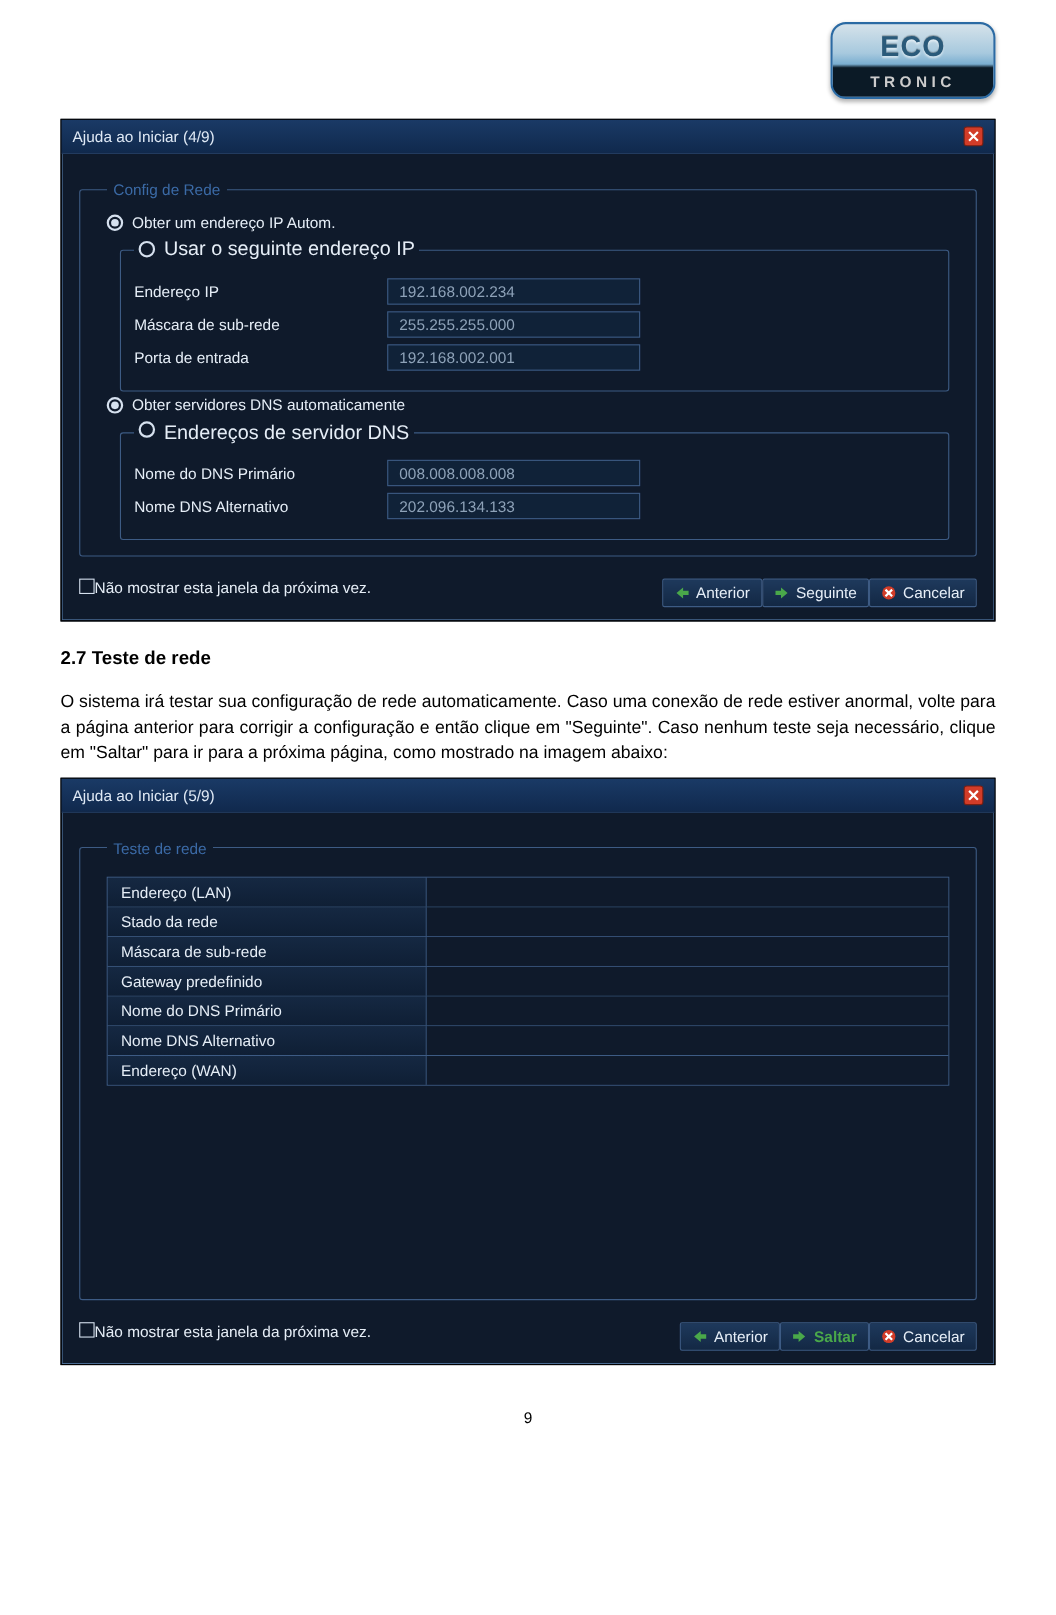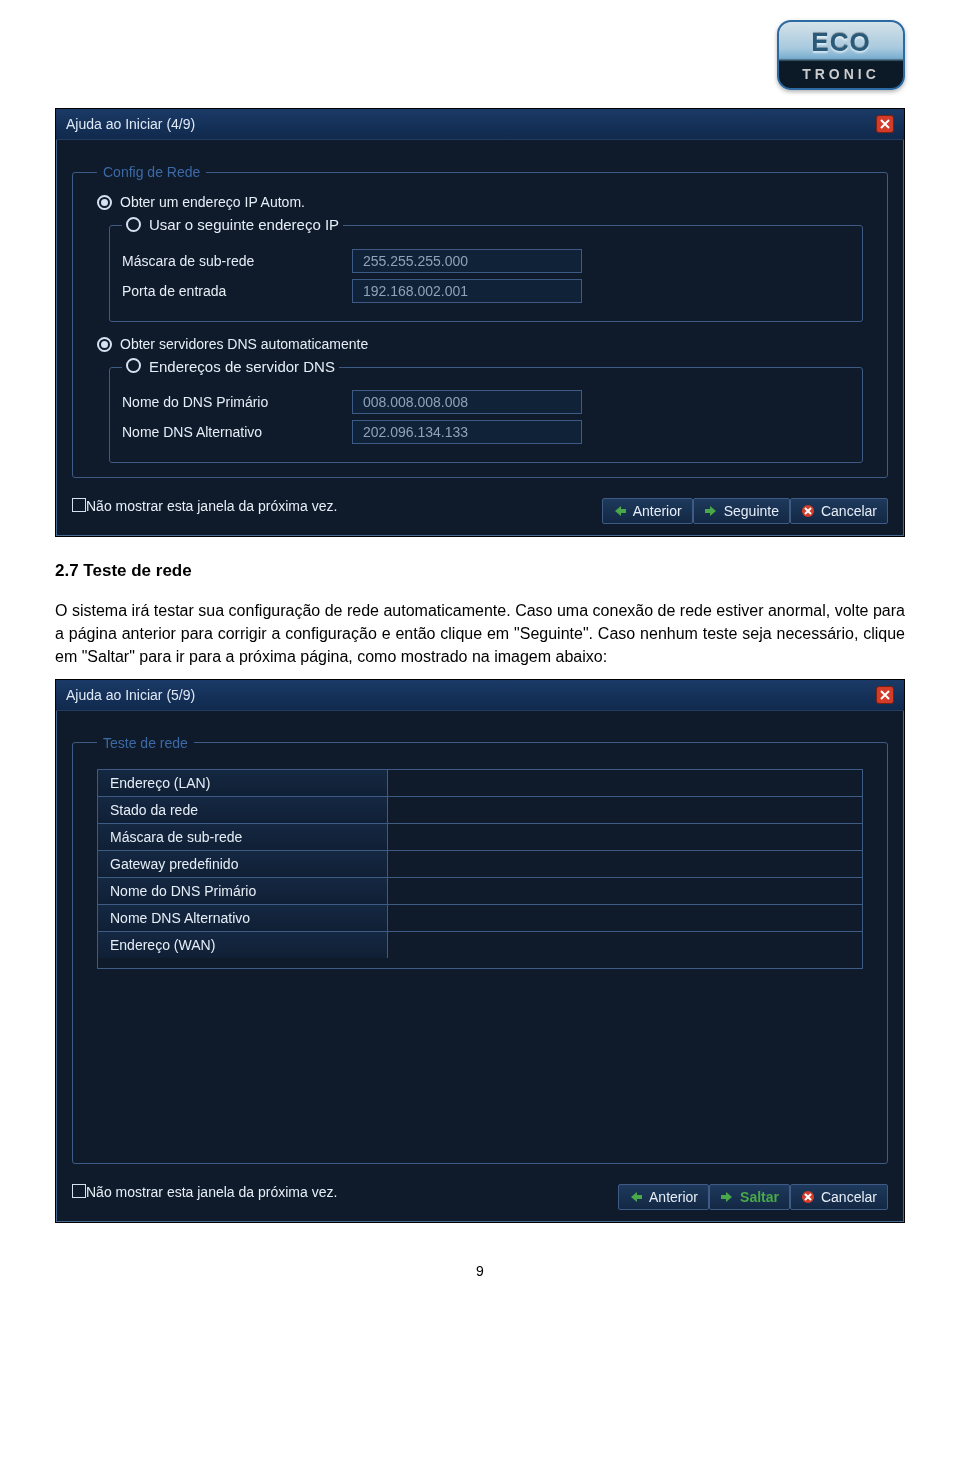--- a/index.html
+++ b/index.html
@@ -6,21 +6,21 @@
   body {
     background: #fff;
     font-family: "Segoe UI", Tahoma, sans-serif;
     width: 960px;
     margin: 0 auto;
     padding: 20px 55px 40px;
     color: #000;
   }
   .logo-row { display: flex; justify-content: flex-end; margin-bottom: 18px; }
   .logo {
-    width: 128px; height: 70px;
+    width: 150px; height: 70px;
     border: 2px solid #2b6aa3;
     border-radius: 14px;
     background: linear-gradient(#d5e2ea 0%, #a7c9de 40%, #7aaed0 55%, #0b1a26 60%, #0b1a26 100%);
     position: relative;
     box-shadow: 0 2px 4px rgba(0,0,0,0.3);
   }
   .logo-top {
     position: absolute; top: 5px; left: 0; right: 0;
     text-align: center;
     font-family: "Arial Black", sans-serif;
@@ -81,21 +81,21 @@
     border: 1px solid #3d5b84;
     border-radius: 3px;
     padding: 8px 12px 12px;
     margin-top: 6px;
     margin-left: 12px;
     margin-right: 0;
   }
   fieldset.sub > legend {
     padding: 0 4px;
     color: #e6eef7;
-    font-size: 15px;
+    font-size: 18px;
   }
 
   .radio-row {
     display: flex; align-items: center; gap: 8px;
     margin: 4px 0;
   }
   .radio {
     width: 15px; height: 15px;
     border: 2px solid #d6e1ef;
     border-radius: 50%;
@@ -168,21 +168,21 @@
 
   
   .net-table {
     border: 1px solid #3d5b84;
     margin-top: 8px;
   }
   .net-row {
     display: flex;
     border-bottom: 1px solid #3d5b84;
   }
-  .net-row:last-child { border-bottom: none; flex-direction: column; }
+  .net-row:last-child { border-bottom: none; }
   .net-cell-label {
     width: 290px;
     padding: 5px 12px;
     border-right: 1px solid #3d5b84;
     background: linear-gradient(#152842, #0f1f35);
   }
   .net-cell-value {
     flex: 1;
     padding: 5px 12px;
     background: #0f1a2b;
@@ -224,30 +224,34 @@
       </div>
 
       <fieldset class="sub">
         <legend>
           <span style="display:inline-flex;align-items:center;gap:8px;">
             <span class="radio"></span>
             <span>Usar o seguinte endereço IP</span>
           </span>
         </legend>
         <div class="form-line">
+          <span class="form-label">Endereço IP</span>
+          <div class="text-field">192.168.002.234</div>
+        </div>
+        <div class="form-line">
           <span class="form-label">Máscara de sub-rede</span>
           <div class="text-field">255.255.255.000</div>
         </div>
         <div class="form-line">
           <span class="form-label">Porta de entrada</span>
           <div class="text-field">192.168.002.001</div>
         </div>
       </fieldset>
 
-      <div class="radio-row" style="margin-top:14px;">
+      <div class="radio-row" style="margin-top:4px;">
         <span class="radio checked"></span>
         <span>Obter servidores DNS automaticamente</span>
       </div>
 
       <fieldset class="sub">
         <legend>
           <span style="display:inline-flex;align-items:flex-start;gap:8px;">
             <span class="radio"></span>
             <span>Endereços de servidor DNS</span>
           </span>

